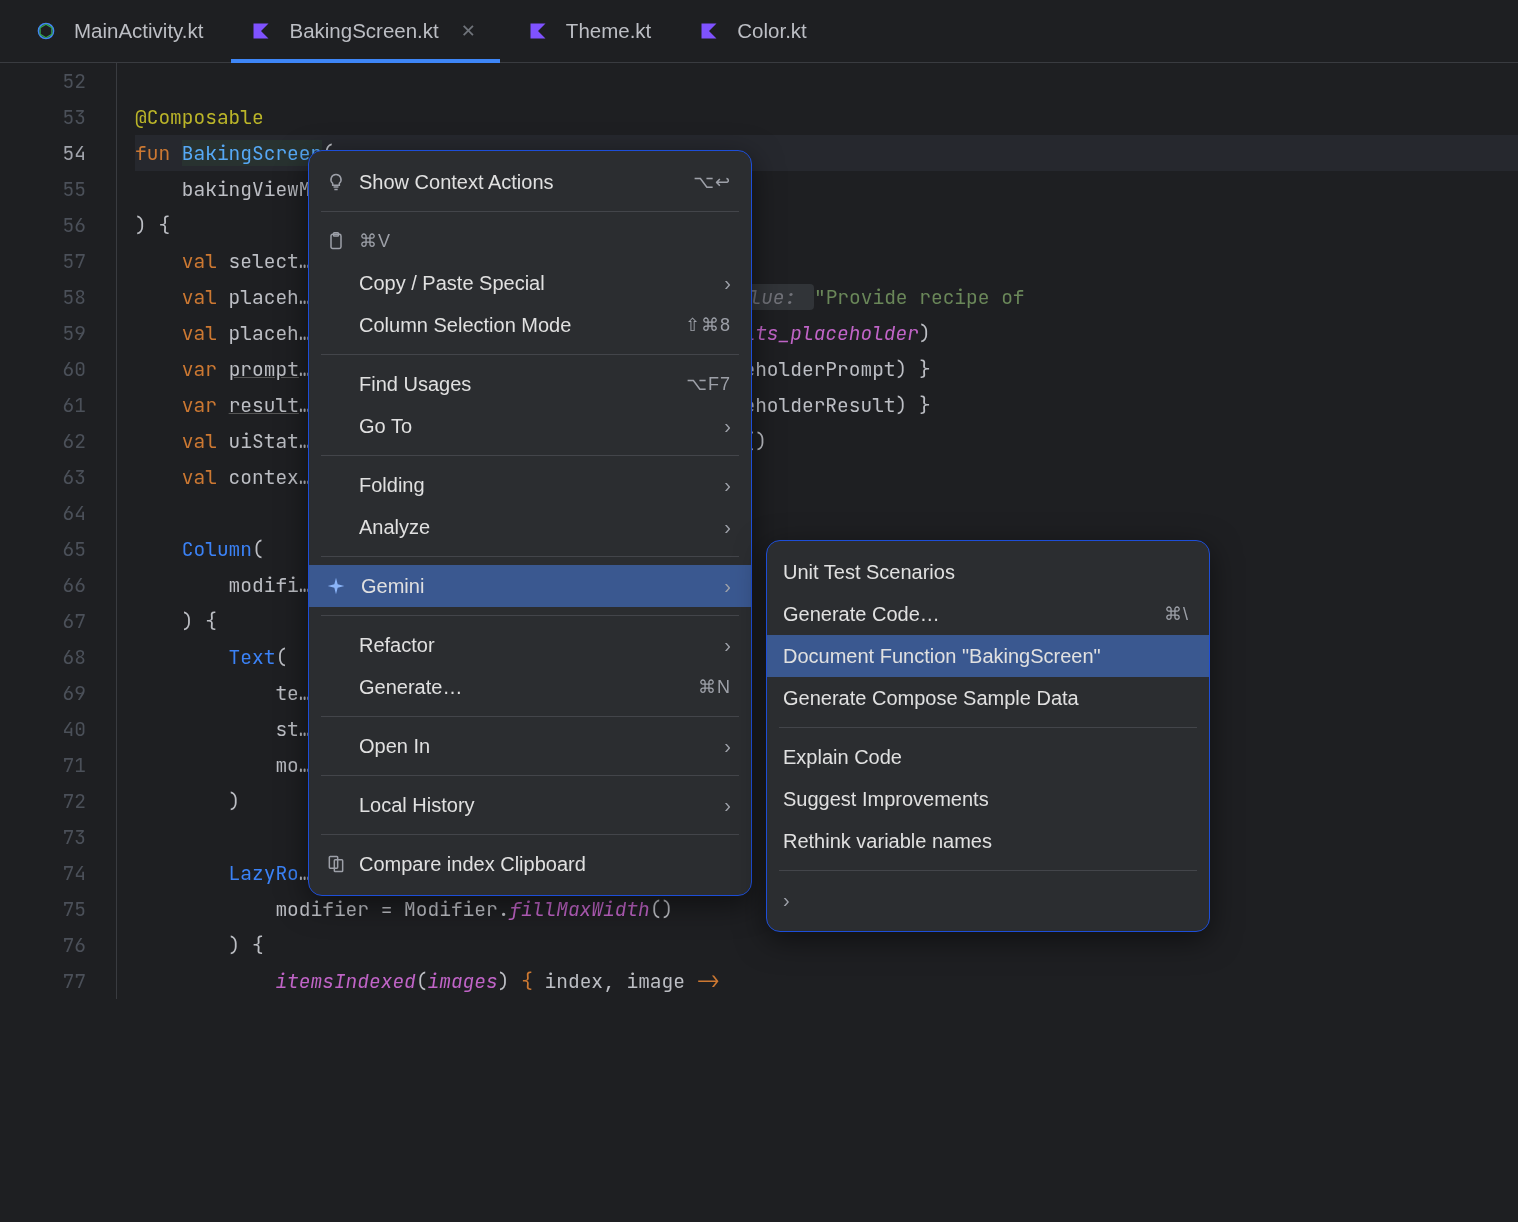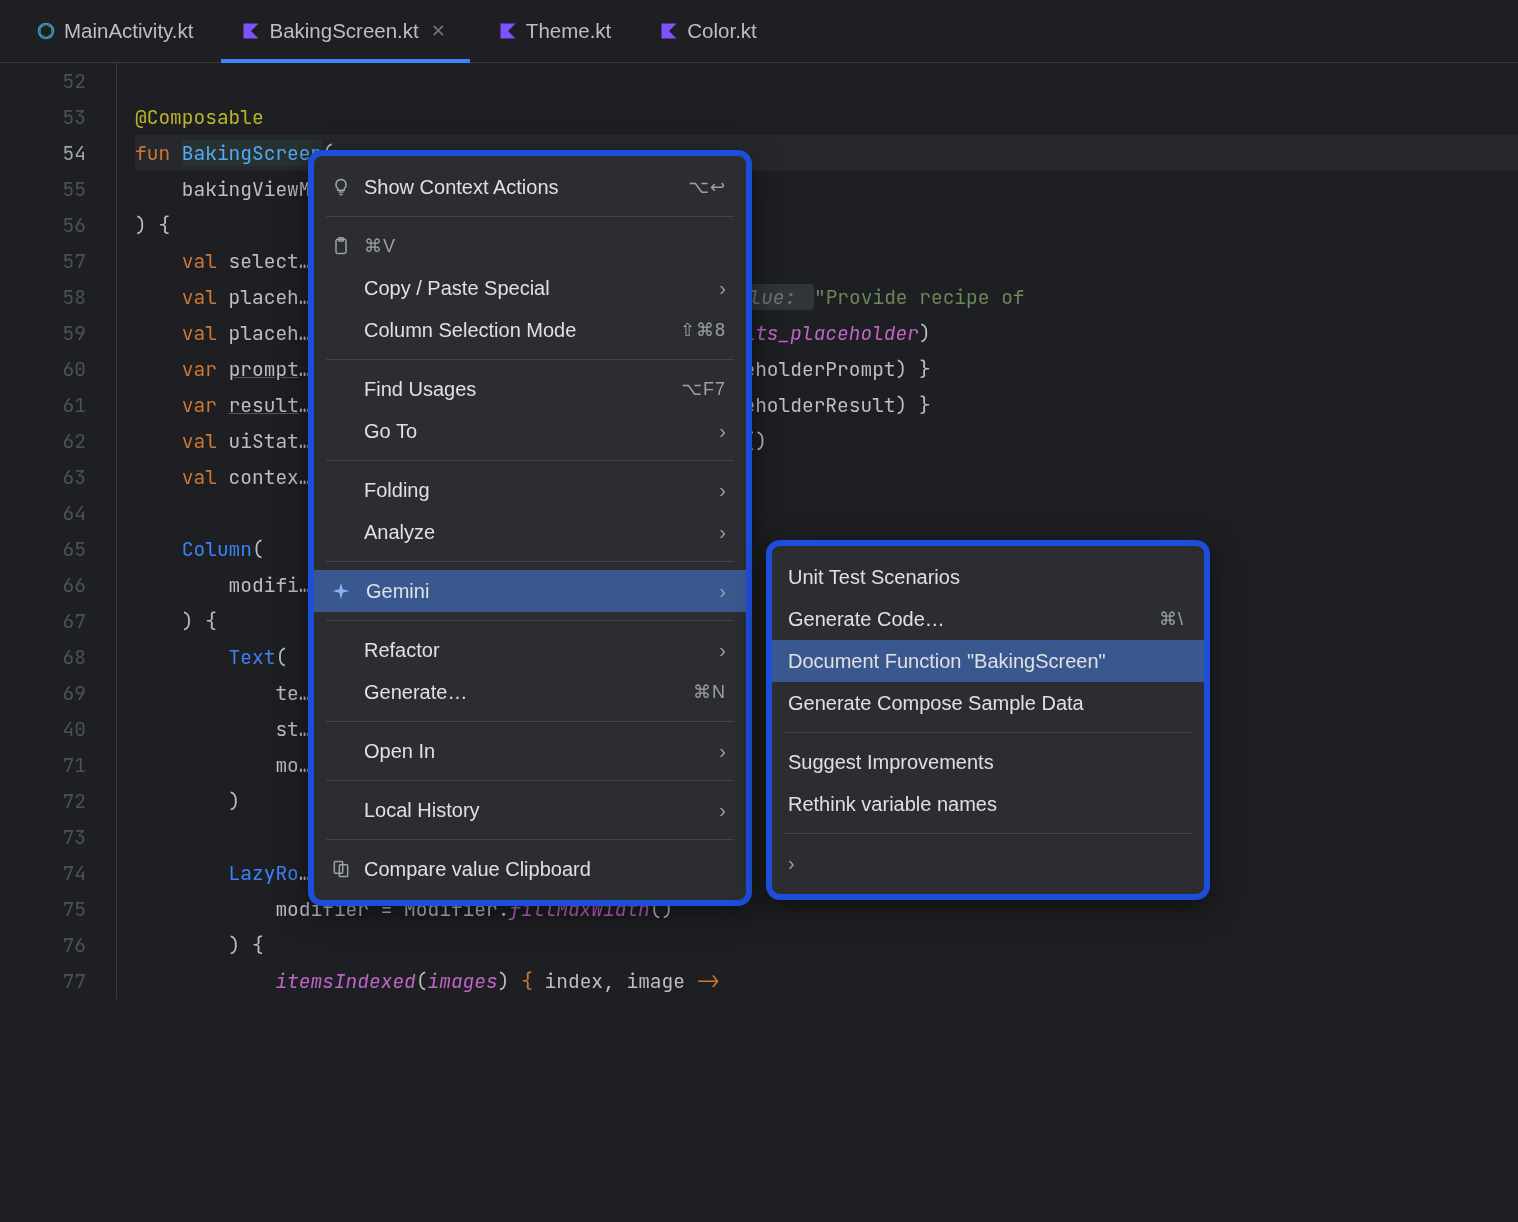--- a/index.html
+++ b/index.html
@@ -41,21 +41,21 @@
     align-items: center;
     height: 63px;
     border-bottom: 1px solid var(--border);
     padding-left: 16px;
     gap: 8px;
     background: var(--bg);
   }
   .tab {
     display: flex;
     align-items: center;
-    gap: 8px;
+    gap: 18px;
     padding: 0 20px;
     height: 100%;
     color: var(--text);
     font-size: 20.5px;
     position: relative;
     cursor: pointer;
   }
   .tab.active::after {
     content: "";
     position: absolute;
@@ -109,21 +109,21 @@
   .c-var { text-decoration: underline; text-decoration-color: #555; }
   .c-el { color: #3b82f6; }
   .c-teal { color: var(--teal); }
   .hl-def { background: #32593d33; }
   .line-current { background: #26282e; }
 
   
   .menu {
     position: absolute;
     background: var(--bg-menu);
-    border: 6px solid #1d4ed8;
+    border: 1px solid #1d4ed8;
     border-radius: 14px;
     padding: 10px 0;
     box-shadow: 0 8px 30px rgba(0,0,0,0.5);
     font-size: 20px;
     color: var(--text-bright);
   }
   .menu-main { top: 150px; left: 308px; width: 444px; }
   .menu-sub  { top: 540px; left: 758px; width: 444px; margin-left: 8px; }
   .menu-item {
     display: flex;
@@ -290,40 +290,43 @@
       <span class="chev">›</span>
     </div>
     <div class="menu-sep"></div>
     <div class="menu-item">
       <span class="menu-icon">
         <svg viewBox="0 0 24 24" fill="none" stroke="currentColor" stroke-width="1.8">
           <rect x="4" y="3" width="10" height="14" rx="1"></rect>
           <rect x="10" y="7" width="10" height="14" rx="1"></rect>
         </svg>
       </span>
-      <span class="label">Compare value Clipboard</span>
+      <span class="label">Compare index Clipboard</span>
     </div>
   </div>
 
 <div class="menu menu-sub" id="menu-sub">
     <div class="menu-item">
       <span class="label">Unit Test Scenarios</span>
     </div>
     <div class="menu-item">
       <span class="label">Generate Code…</span>
       <span class="shortcut">⌘\</span>
     </div>
     <div class="menu-item selected">
       <span class="label">Document Function "BakingScreen"</span>
     </div>
     <div class="menu-item">
       <span class="label">Generate Compose Sample Data</span>
     </div>
     <div class="menu-sep"></div>
     <div class="menu-item">
+      <span class="label">Explain Code</span>
+    </div>
+    <div class="menu-item">
       <span class="label">Suggest Improvements</span>
     </div>
     <div class="menu-item">
       <span class="label">Rethink variable names</span>
     </div>
     <div class="menu-sep"></div>
     <div class="menu-item">
       <span class="chev">›</span>
     </div>
   </div>

